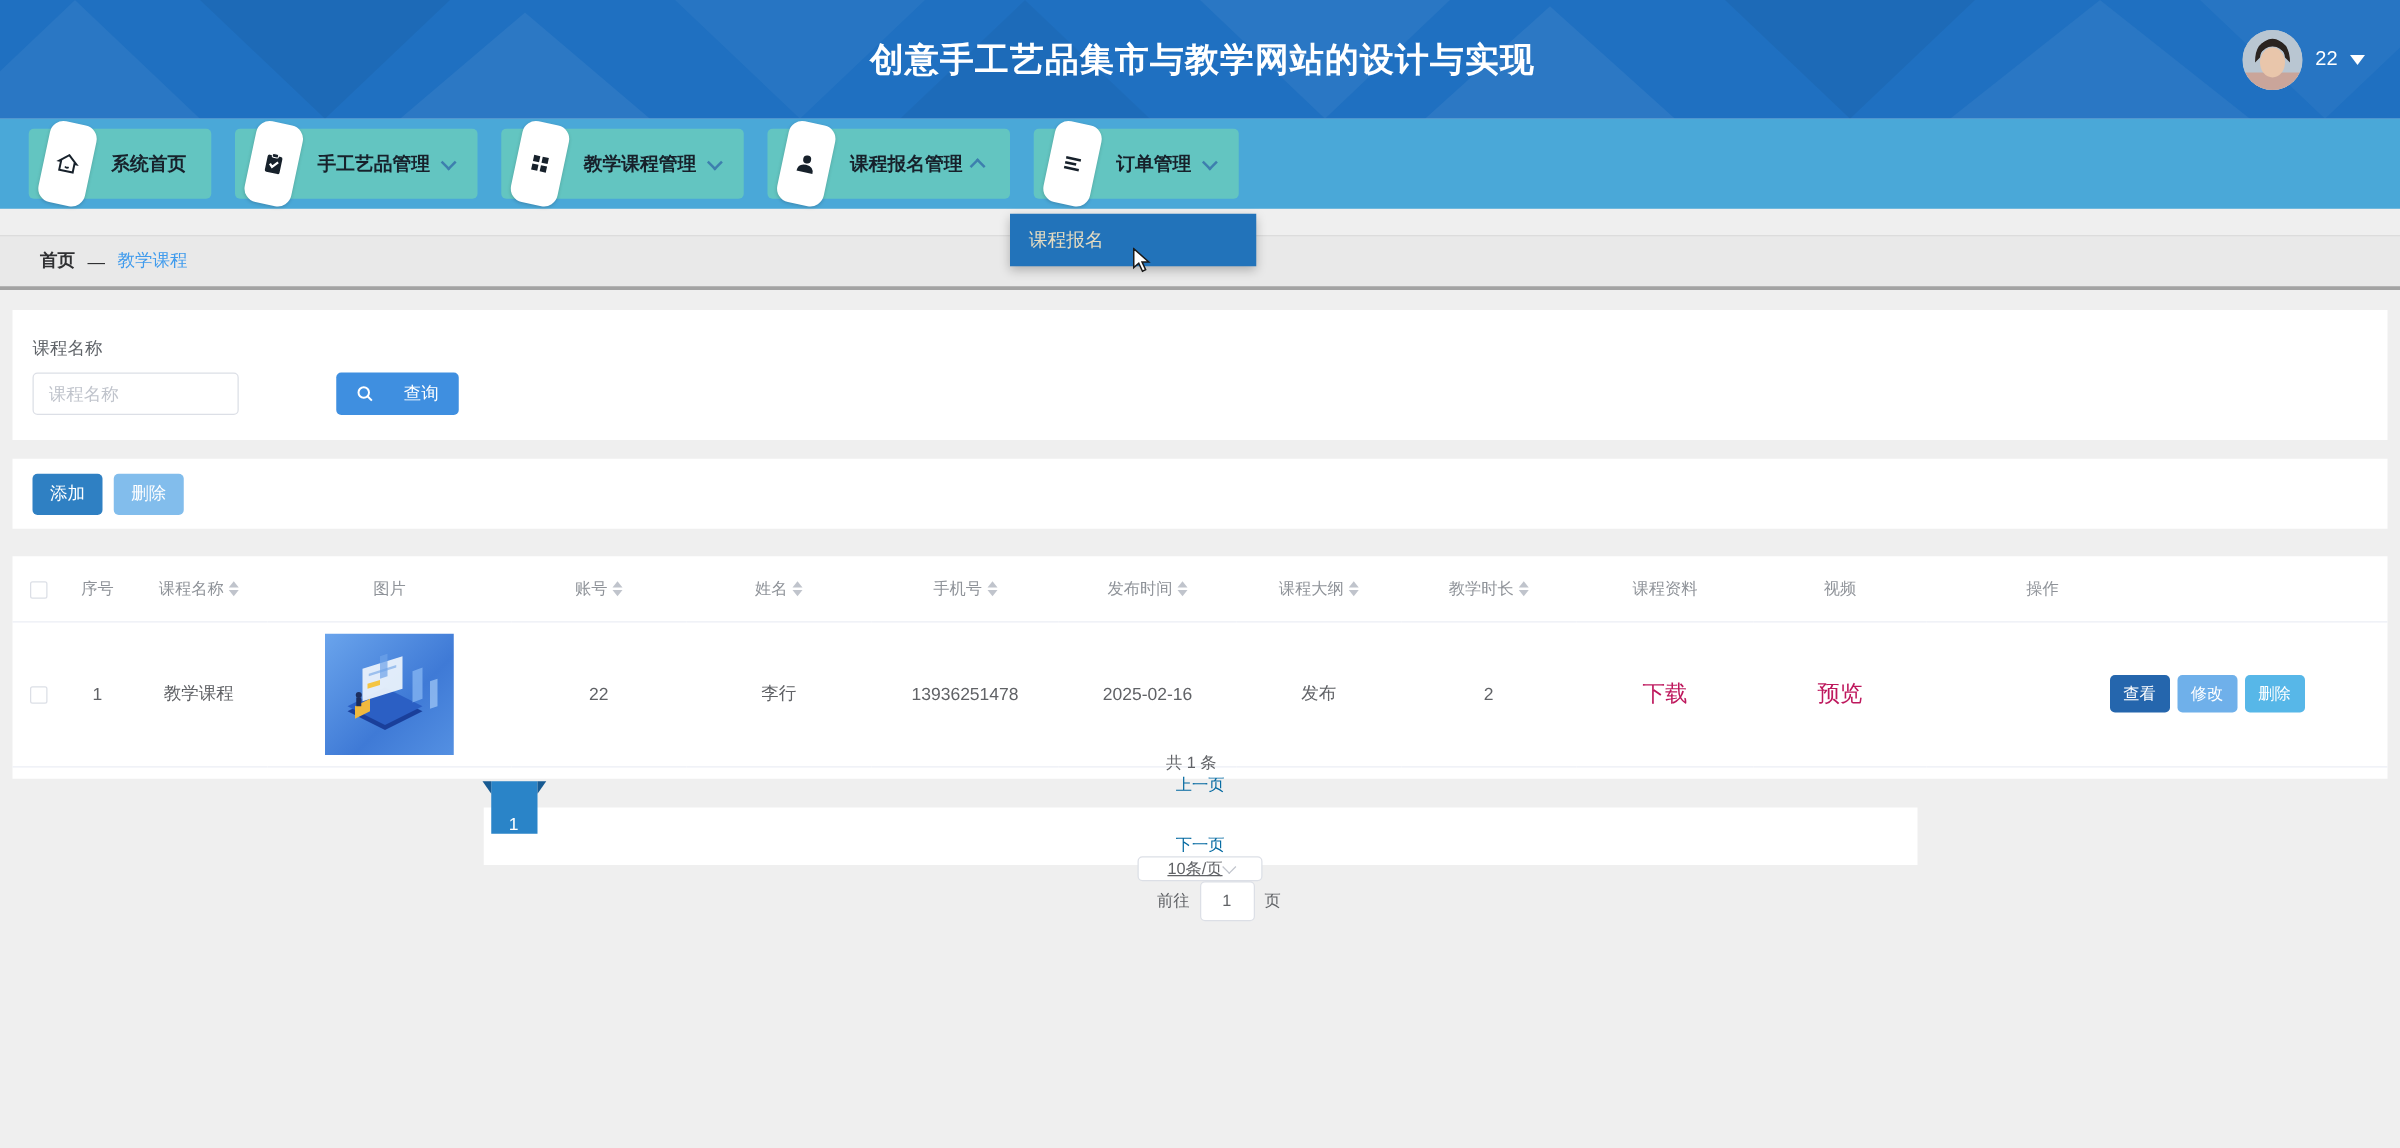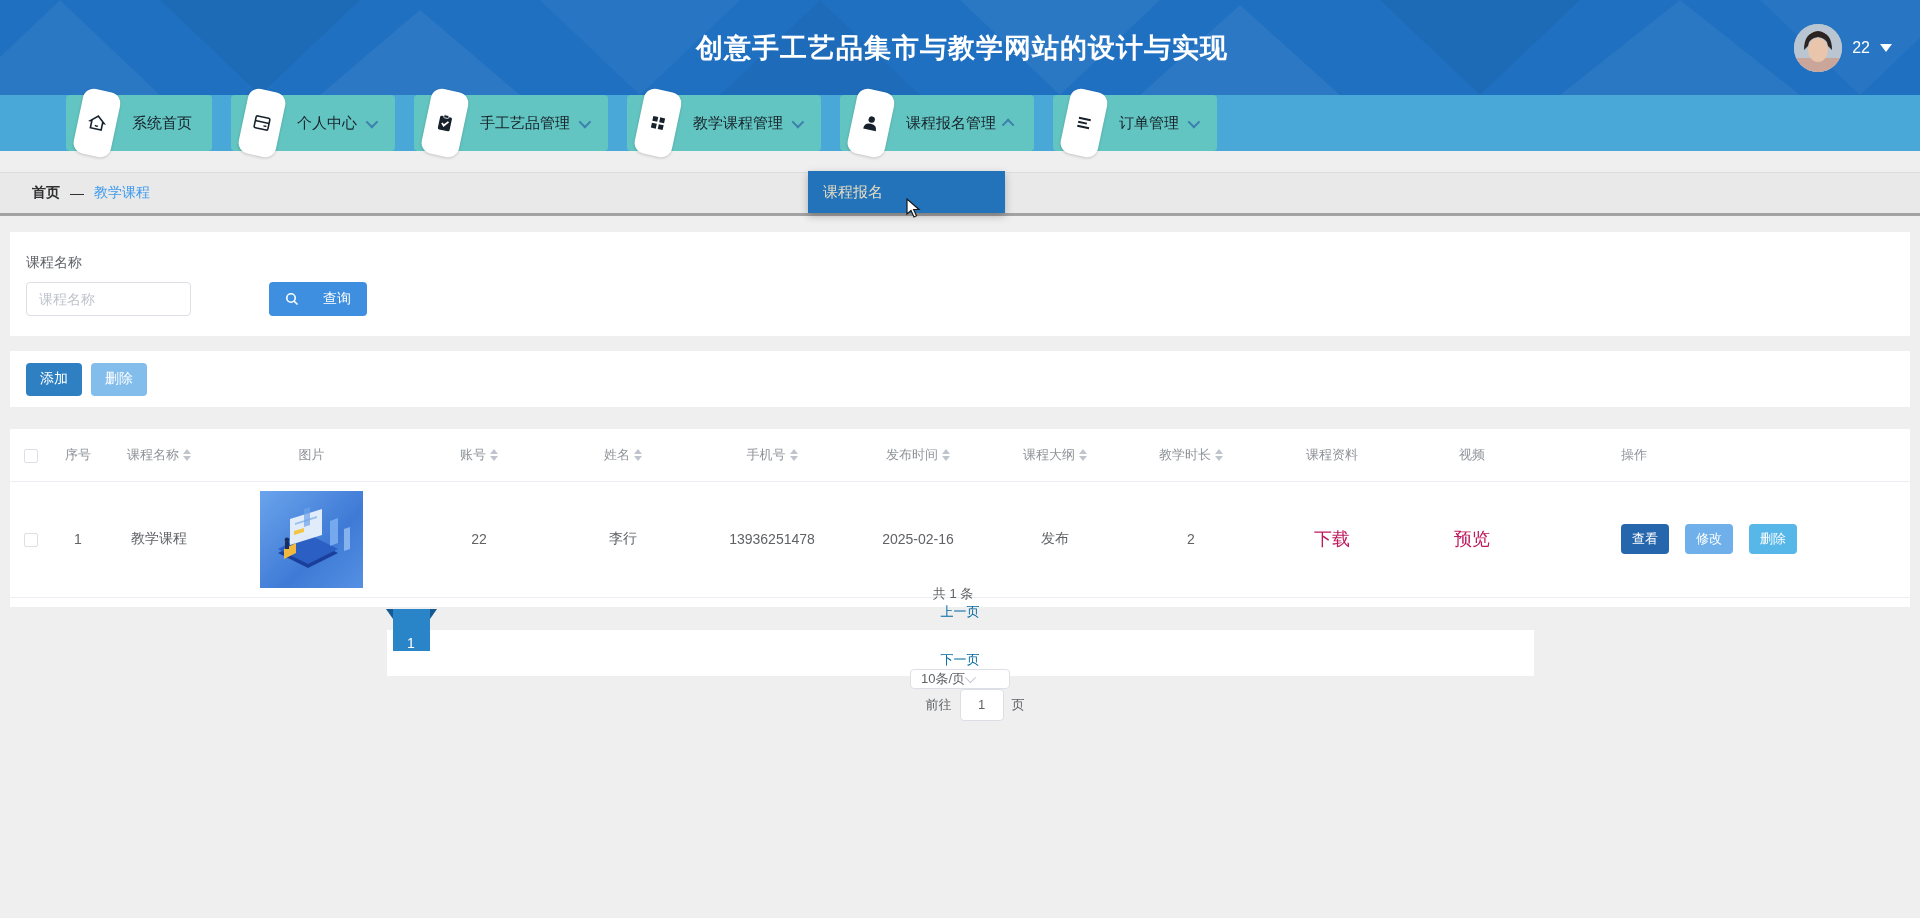--- a/index.html
+++ b/index.html
@@ -11,21 +11,21 @@
   .app-header { position:relative; height:95px; background:#1f70c1; overflow:hidden; }
   .app-header .tri-pattern { position:absolute; inset:0; }
   .app-title { position:absolute; left:4px; right:0; top:0; height:95px; display:flex; align-items:center; justify-content:center;
                color:#fff; font-size:27px; font-weight:bold; letter-spacing:1px; z-index:2; }
   .user-box { position:absolute; right:28px; top:0; height:95px; display:flex; align-items:center; gap:10px; z-index:3; }
   .avatar { width:48px; height:48px; border-radius:50%; overflow:hidden; background:#b9c6d2; flex:0 0 auto; }
   .user-name { color:#fff; font-size:16px; }
   .user-caret { width:0; height:0; border-left:6px solid transparent; border-right:6px solid transparent; border-top:8px solid #fff; }
 
   
-  .nav-bar { position:relative; height:56px; background:#4aa8d8; display:flex; align-items:center; padding-left:66px; gap:19px; z-index:5; }
+  .nav-bar { position:relative; height:72px; background:#4aa8d8; display:flex; align-items:center; padding-left:23px; gap:19px; z-index:5;font-weight:bold; }
   .nav-item { position:relative; height:56px; background:#63c5c1; border-radius:4px; display:flex; align-items:center;
               padding:0 20px 0 12px; cursor:pointer; }
   .nav-chip { width:38px; height:66px; background:#fff; border-radius:11px; transform:rotate(12deg);
               display:flex; align-items:center; justify-content:center; margin-right:16px; box-shadow:0 1px 3px rgba(0,0,0,.18); }
   .nav-chip svg { width:20px; height:20px; }
   .nav-label { font-size:15px; color:#17212b; white-space:nowrap; }
   .nav-chevron { margin-left:9px; width:9px; height:9px; border-right:2px solid #3d7fae; border-bottom:2px solid #3d7fae; }
   .nav-chevron.down { transform:rotate(45deg) translateY(-2px); }
   .nav-chevron.up { transform:rotate(-135deg) translateY(-2px); }
 
@@ -66,38 +66,38 @@
   .th-inner { display:inline-flex; align-items:center; gap:4px; }
   .sort-caret { display:inline-flex; flex-direction:column; gap:2px; }
   .sort-caret i { display:block; width:0; height:0; border-left:4px solid transparent; border-right:4px solid transparent; }
   .sort-caret .up { border-bottom:5px solid #c0c4cc; }
   .sort-caret .dn { border-top:5px solid #c0c4cc; }
   .checkbox { display:inline-block; width:14px; height:14px; border:1px solid #dcdfe6; border-radius:2px; background:#fff; cursor:pointer; vertical-align:middle; }
   .course-img { width:103px; height:97px; margin:0 auto; background:linear-gradient(135deg,#6aa4ec 0%,#3f7ad6 60%,#5490e2 100%);
                 position:relative; overflow:hidden; }
   .link-green { color:#be185d; cursor:pointer; font-size:18px; }
   .col-actions { text-align:left !important; padding-left:80px; }
-  .row-actions { display:flex; gap:16px; }
+  .row-actions { display:flex; gap:6px;justify-content:center; }
   .btn-view { height:30px; padding:0 11px; background:#2566ad; color:#fff; border:none; border-radius:4px; font-size:13px; cursor:pointer; }
   .btn-edit { height:30px; padding:0 11px; background:#6fb0ea; color:#fff; border:none; border-radius:4px; font-size:13px; cursor:pointer; }
   .btn-delete { height:30px; padding:0 11px; background:#57b7e8; color:#fff; border:none; border-radius:4px; font-size:13px; cursor:pointer; }
 
   
   .pagination-bar { width:1147px; height:46px; background:#fff; margin:23px auto 0; display:flex; align-items:center; justify-content:center;
                     font-size:13px; color:#606266; position:relative;flex-direction:column; }
   .pg-total { margin-right:14px; }
   .pg-btn { color:#0369a1; margin:0 6px; cursor:default; }
   .pg-ribbon { position:relative; width:37px; height:58px; background:#2a84c8; margin:-12px 6px 0; align-self:flex-start;
                color:#fff; text-align:center; font-size:14px; padding-top:26px; cursor:pointer; }
   .pg-ribbon::before { content:""; position:absolute; top:0; left:-7px; border-style:solid; border-width:0 7px 10px 0;
                        border-color:transparent #175a92 transparent transparent; }
   .pg-ribbon::after { content:""; position:absolute; top:0; right:-7px; border-style:solid; border-width:10px 7px 0 0;
                       border-color:#175a92 transparent transparent transparent; }
   .pg-size-select { width:100px; height:32px; border:1px solid #dcdfe6; border-radius:4px; display:flex; align-items:center;
-                    justify-content:flex-start; padding:0 10px; margin:0 8px; cursor:pointer; background:#fff; }
+                    justify-content:center; padding:0 10px; margin:0 8px; cursor:pointer; background:#fff;text-decoration:underline; }
   .pg-size-chevron { width:8px; height:8px; border-right:1.5px solid #c0c4cc; border-bottom:1.5px solid #c0c4cc; transform:rotate(45deg) translateY(-2px); }
   .pg-goto { display:flex; align-items:center; gap:8px; margin-left:30px; }
   .pg-goto-input { width:44px; height:32px; border:1px solid #dcdfe6; border-radius:4px; text-align:center; font-size:13px; color:#606266; outline:none; }
 </style>
 </head>
 <body>
 
 <div class="page">
 
   <header class="app-header">
@@ -134,31 +134,20 @@
     <div class="nav-item">
       <span class="nav-chip">
         <svg viewBox="0 0 20 20">
             <path d="M10 3 L17 9 L15.5 9 L15.5 16 L4.5 16 L4.5 9 L3 9 Z" fill="none" stroke="#17212b" stroke-width="1.6"></path>
             <path d="M8.5 12.5 Q10 14 11.5 12.5" fill="none" stroke="#17212b" stroke-width="1.4"></path>
           </svg>
       </span>
       <span class="nav-label">系统首页</span>
     </div>
 
-    <div class="nav-item">
-      <span class="nav-chip">
-        <svg viewBox="0 0 20 20">
-            <rect x="3" y="4" width="14" height="12" rx="1.5" fill="none" stroke="#17212b" stroke-width="1.6"></rect>
-            <line x1="3" y1="9" x2="17" y2="9" stroke="#17212b" stroke-width="1.6"></line>
-            <line x1="12" y1="12.5" x2="15" y2="12.5" stroke="#17212b" stroke-width="1.4"></line>
-          </svg>
-      </span>
-      <span class="nav-label">个人中心</span>
-      <span class="nav-chevron down"></span>
-    </div>
 
     <div class="nav-item">
       <span class="nav-chip">
         <svg viewBox="0 0 20 20">
             <rect x="4" y="3.5" width="12" height="14" rx="1.5" fill="#17212b"></rect>
             <rect x="7.5" y="2" width="5" height="3" rx="1" fill="#17212b" stroke="#fff" stroke-width="0.8"></rect>
             <path d="M7 10.5 L9.2 12.8 L13.2 8.2" fill="none" stroke="#fff" stroke-width="1.8"></path>
           </svg>
       </span>
       <span class="nav-label">手工艺品管理</span>

